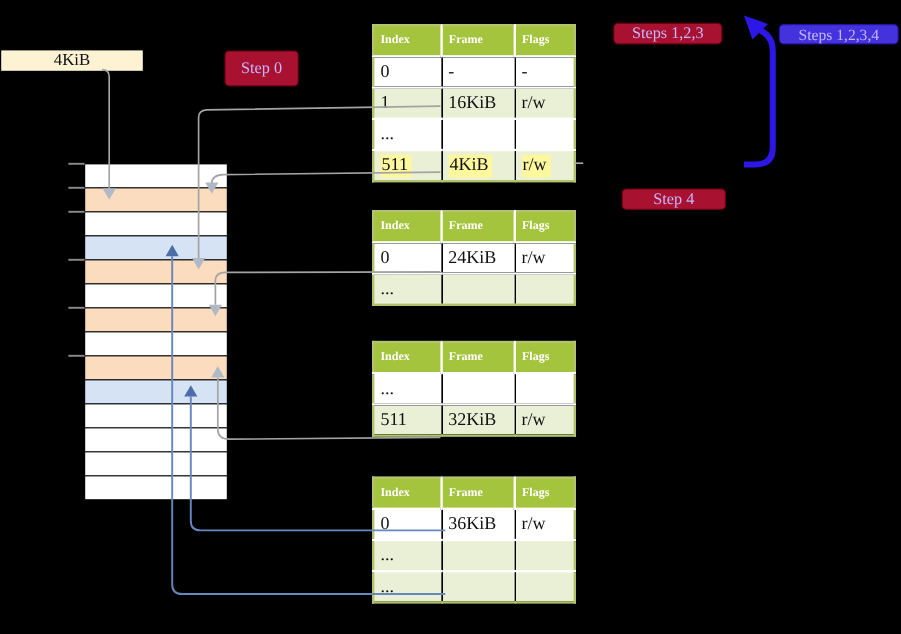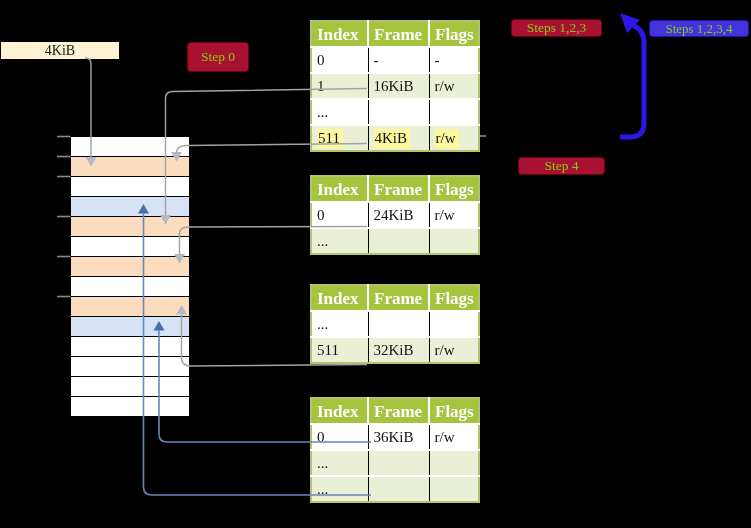--- a/index.html
+++ b/index.html
@@ -8,21 +8,21 @@
     overflow:hidden;font-family:"Liberation Serif","DejaVu Serif",serif;
   }
   
   .box-4kib{
     position:absolute;left:1px;top:42px;width:118px;height:17px;
     background:var(--cream-box);color:#111;font-size:14px;
     display:flex;align-items:center;justify-content:center;line-height:1;
   }
   
   .badge{
-    position:absolute;color:#84cc16;font-size:13.5px;line-height:1;
+    position:absolute;color:#c4b5fd;font-size:13.5px;line-height:1;
     display:flex;align-items:center;justify-content:center;
     border-radius:3px;white-space:nowrap;text-align:center;
   }
   .badge.red{background:var(--badge-red);box-shadow:0 0 0 1px rgba(120,0,20,.9);}
   .badge.blue{background:var(--badge-blue);box-shadow:0 0 0 1px rgba(40,20,180,.9);}
   .badge.step0{left:188px;top:43px;width:60px;height:28px;}
   .badge.steps123{left:512px;top:20px;width:89px;height:16px;}
   .badge.steps1234{left:650px;top:21px;width:98px;height:15px;font-size:13px;}
   .badge.step4{left:519px;top:158px;width:85px;height:16px;}
   
@@ -38,21 +38,21 @@
   
   .ptable{position:absolute;left:310px;width:168px;}
   .ptable table{
     border-collapse:collapse;table-layout:fixed;width:168px;
     border:2px solid var(--table-border);
     font-size:15px;color:#111;
   }
   .ptable th{
     background:var(--table-header-green);color:#fff;font-weight:bold;
     text-align:left;height:24px;padding:0 0 0 5px;border-left:2px solid #fff;
-    font-size:17px;line-height:1;
+    font-size:10px;line-height:1;
   }
   .ptable th:first-child{border-left:none;}
   .ptable td{
     height:24px;padding:0 0 0 5px;border-left:1px solid #000;
     border-top:2px solid #fff;line-height:1;vertical-align:middle;
     overflow:hidden;white-space:nowrap;
   }
   .ptable td:first-child{border-left:none;}
   .ptable tr.white td{background:#fff;}
   .ptable tr.green td{background:var(--table-row-green);}

